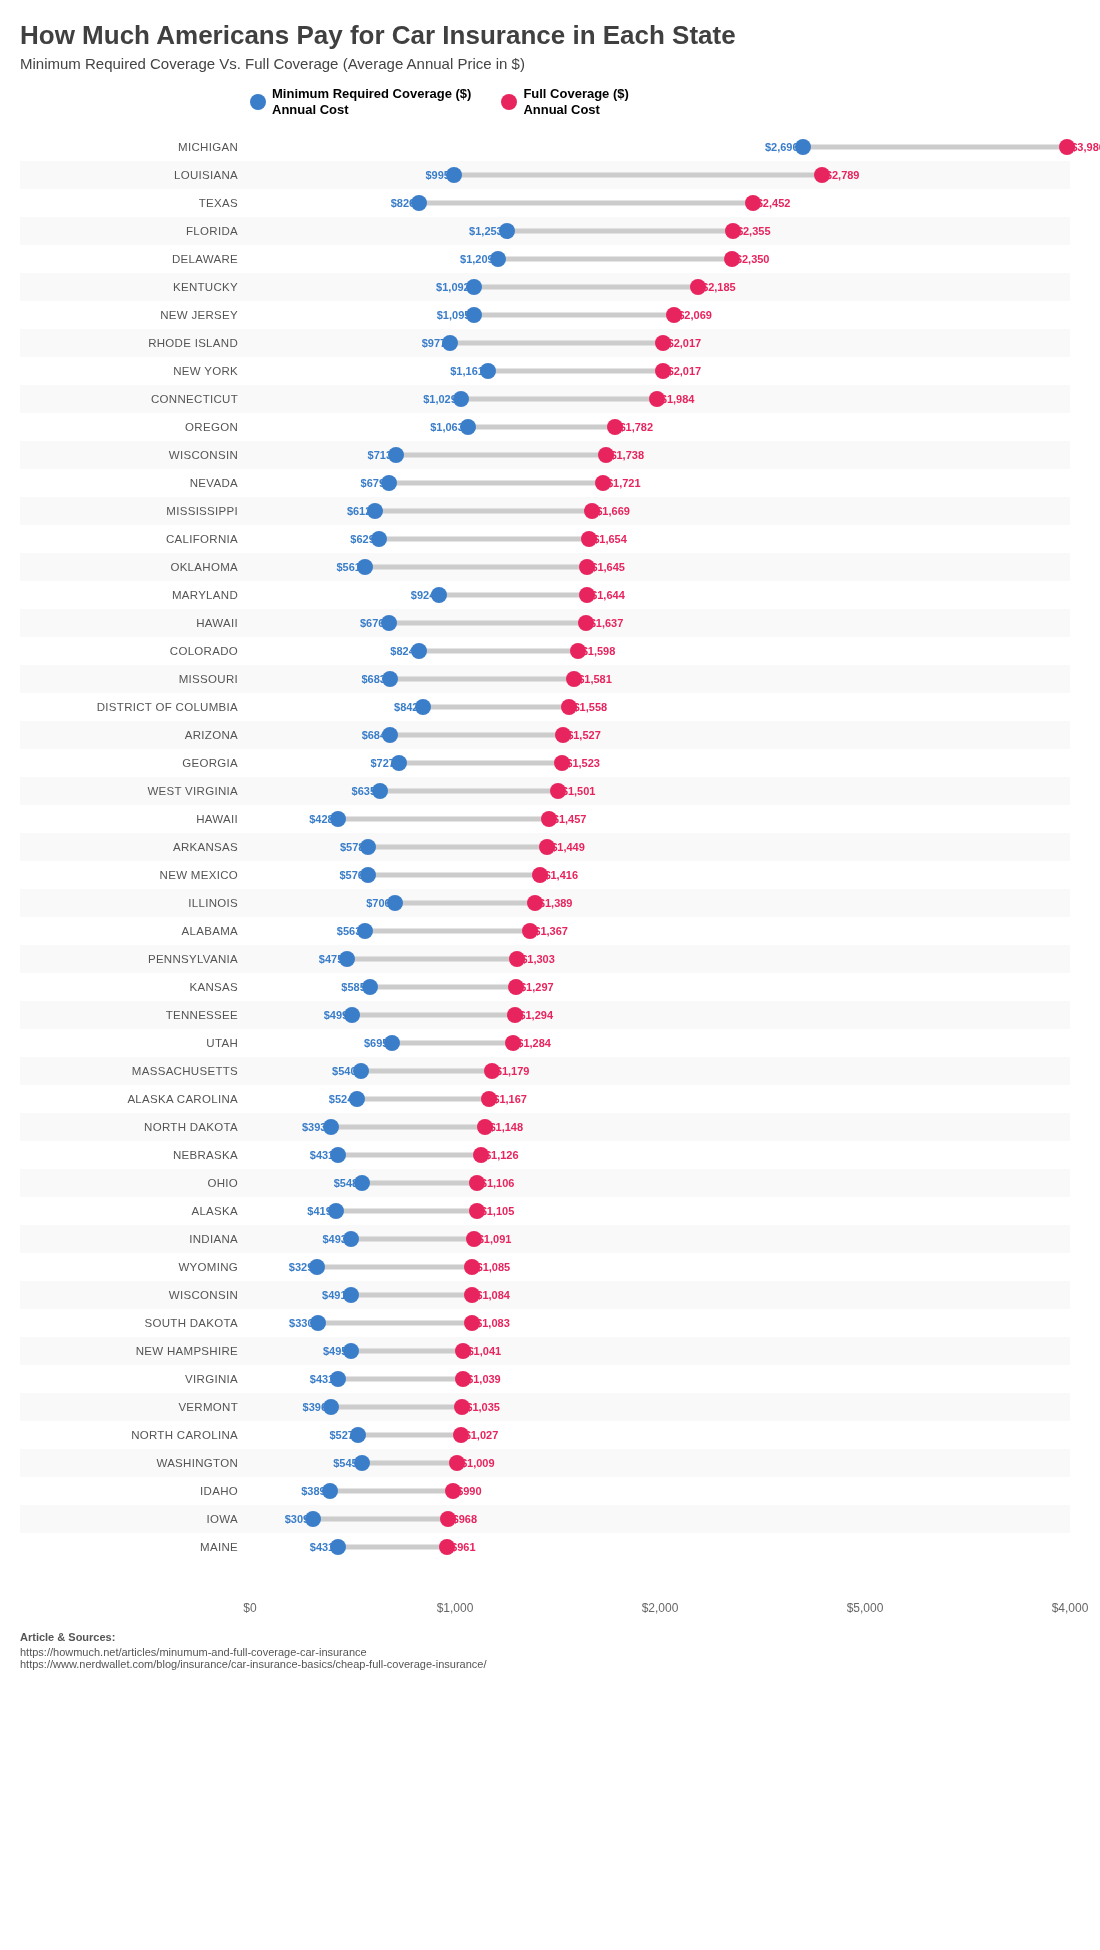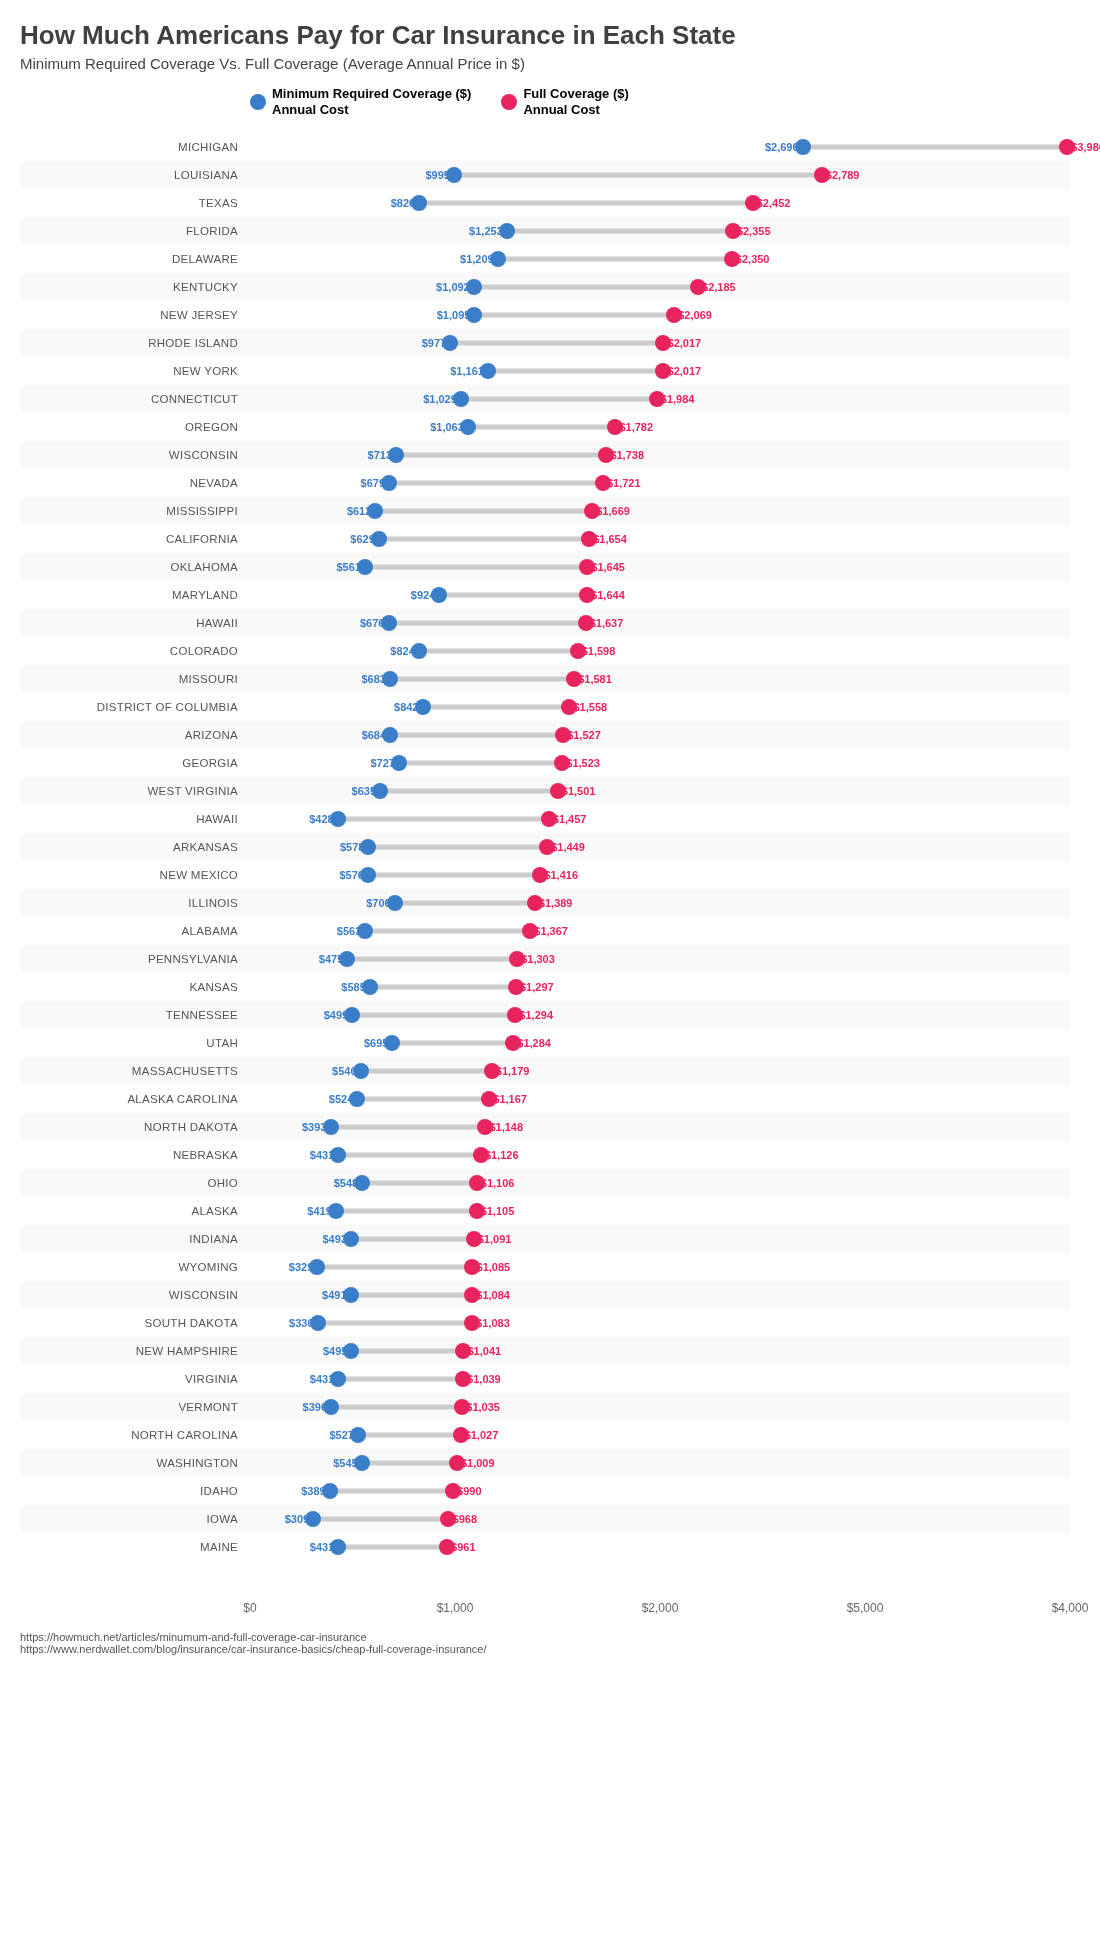--- a/index.html
+++ b/index.html
@@ -716,17 +716,18 @@
 
   <div class="x-axis-labels" id="x-axis-labels" style="height:20px;">
   <span class="x-axis-label" style="left: 0%;">$0</span>
       <span class="x-axis-label" style="left: 25%;">$1,000</span>
       <span class="x-axis-label" style="left: 50%;">$2,000</span>
       <span class="x-axis-label" style="left: 75%;">$5,000</span>
       <span class="x-axis-label" style="left: 100%;">$4,000</span>
     </div>
 
   <div class="footer">
+    <div class="article-title">Article &amp; Sources:</div>
     <div id="footer-link-1">https://howmuch.net/articles/minumum-and-full-coverage-car-insurance</div>
     <div id="footer-link-2">https://www.nerdwallet.com/blog/insurance/car-insurance-basics/cheap-full-coverage-insurance/</div>
   </div>
 
 </div>
 
 </body></html>

